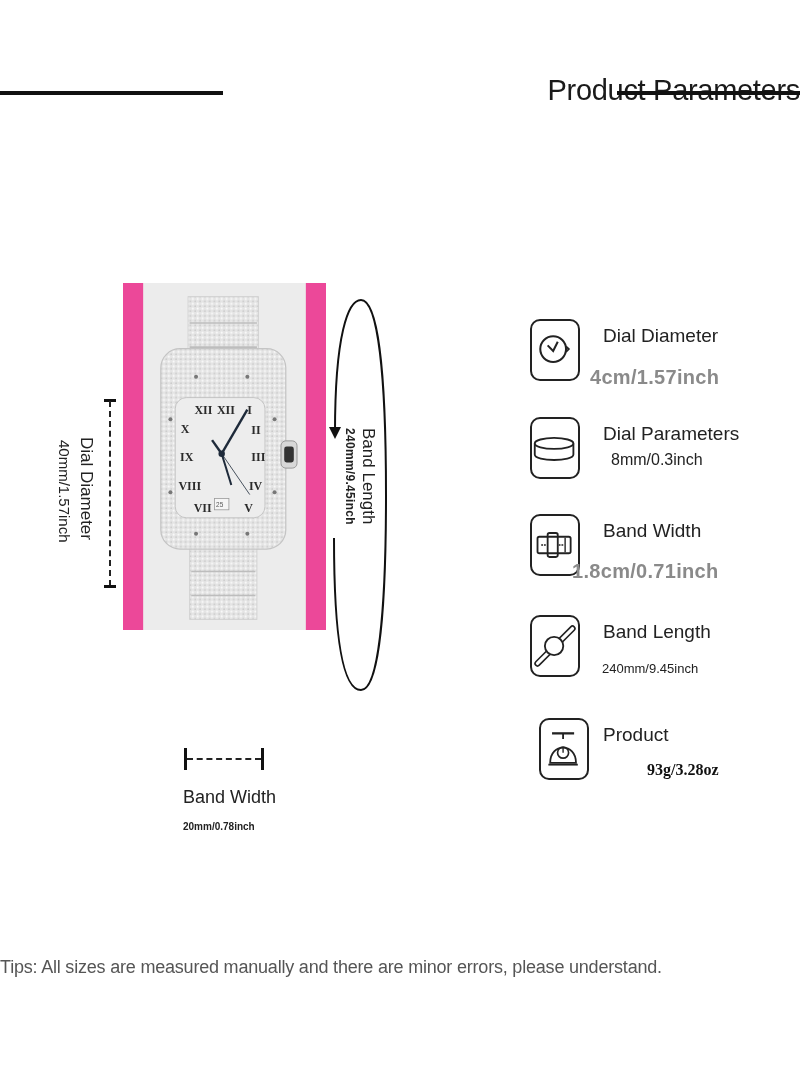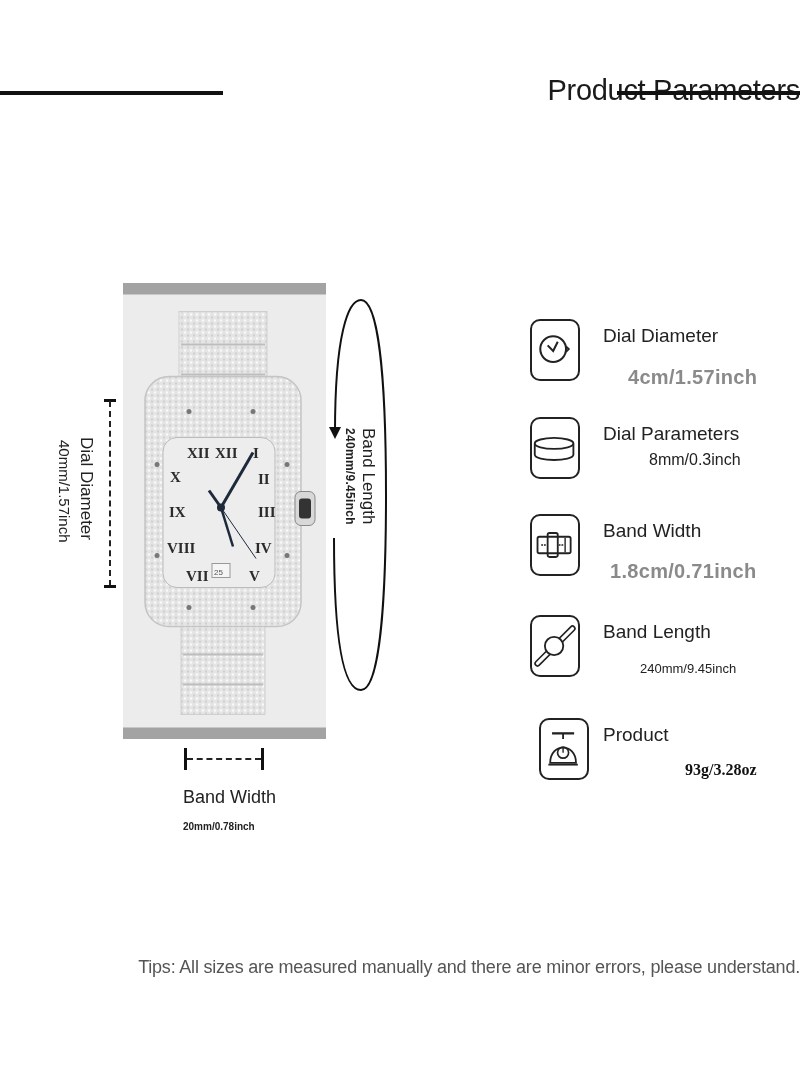--- a/index.html
+++ b/index.html
@@ -6,21 +6,21 @@
   html, body { width: 800px; height: 1066px; background: #ffffff; overflow: hidden; }
   body { position: relative; font-family: "Liberation Sans", sans-serif; color: #222; }
 
   .header-line { position: absolute; top: 91px; height: 4px; background: #111; }
   .header-line.left { left: 0; width: 223px; }
   .header-line.right { left: 617px; width: 183px; }
   .page-title { position: absolute; top: 74px; left: 0; width: 800px; text-align: right;
     font-size: 29px; color: #1a1a1a; letter-spacing: -0.3px; font-family: "Liberation Sans", sans-serif; }
 
   
-  .photo { position: absolute; left: 123px; top: 283px; width: 203px; height: 456px; background: #a3a3a3; }
+  .photo { position: absolute; left: 123px; top: 283px; width: 203px; height: 347px; background: #ec4899; }
   .photo svg { width: 100%; height: 100%; display: block; }
 
   
   .dim-vert { position: absolute; left: 104px; top: 399px; width: 12px; height: 189px; }
   .dim-vert .cap { position: absolute; left: 0; width: 12px; height: 3px; background: #111; }
   .dim-vert .cap.top { top: 0; }
   .dim-vert .cap.bot { bottom: 0; }
   .dim-vert .dash { position: absolute; left: 5px; top: 2px; bottom: 2px; width: 0; border-left: 2px dashed #222; }
   .vlabel { position: absolute; transform-origin: left top; transform: rotate(90deg); white-space: nowrap; }
   .dial-dim-title { left: 96px; top: 437px; font-size: 17px; color: #222; }
@@ -38,28 +38,28 @@
   .dim-horz .cap.r { right: 0; }
   .dim-horz .dash { position: absolute; left: 3px; right: 3px; top: 10px; border-top: 2px dashed #222; }
   .bw-title { position: absolute; left: 183px; top: 787px; font-size: 18px; color: #222; }
   .bw-value { position: absolute; left: 183px; top: 821px; font-size: 10px; font-weight: bold; color: #222; }
 
   
   .spec { position: absolute; left: 530px; width: 270px; }
   .spec .icon-box { position: absolute; left: 0; top: 0; width: 50px; height: 62px; border: 2.5px solid #222; border-radius: 10px; }
   .spec .icon-box svg { width: 100%; height: 100%; display: block; }
   .spec .label { position: absolute; left: 73px; top: 6px; font-size: 19px; color: #222; white-space: nowrap; }
-  .spec .value { position: absolute; white-space: nowrap; margin-left: 38px; }
+  .spec .value { position: absolute; white-space: nowrap; }
 
   .v-big-gray { font-size: 20px; font-weight: bold; color: #8a8a8a; letter-spacing: 0.3px; }
   .v-small { font-size: 16px; color: #222; }
   .v-tiny { font-size: 13px; color: #222; }
   .v-black-bold { font-size: 16px; font-weight: bold; color: #111; font-family: "Liberation Serif", serif; padding-left: 40px; }
 
-  .tips { position: absolute; top: 957px; left: 0; width: 800px; text-align: right; font-size: 18px; color: #555; letter-spacing: -0.2px; }
+  .tips { position: absolute; top: 957px; left: 0; width: 800px; text-align: left; font-size: 18px; color: #555; letter-spacing: -0.2px; }
 </style>
 </head>
 <body>
 
 <div class="header-line left"></div>
 <div class="page-title">Product Parameters</div>
 <div class="header-line right"></div>
 
 <div class="photo">
   <svg viewBox="0 0 203 433" xmlns="http://www.w3.org/2000/svg">

